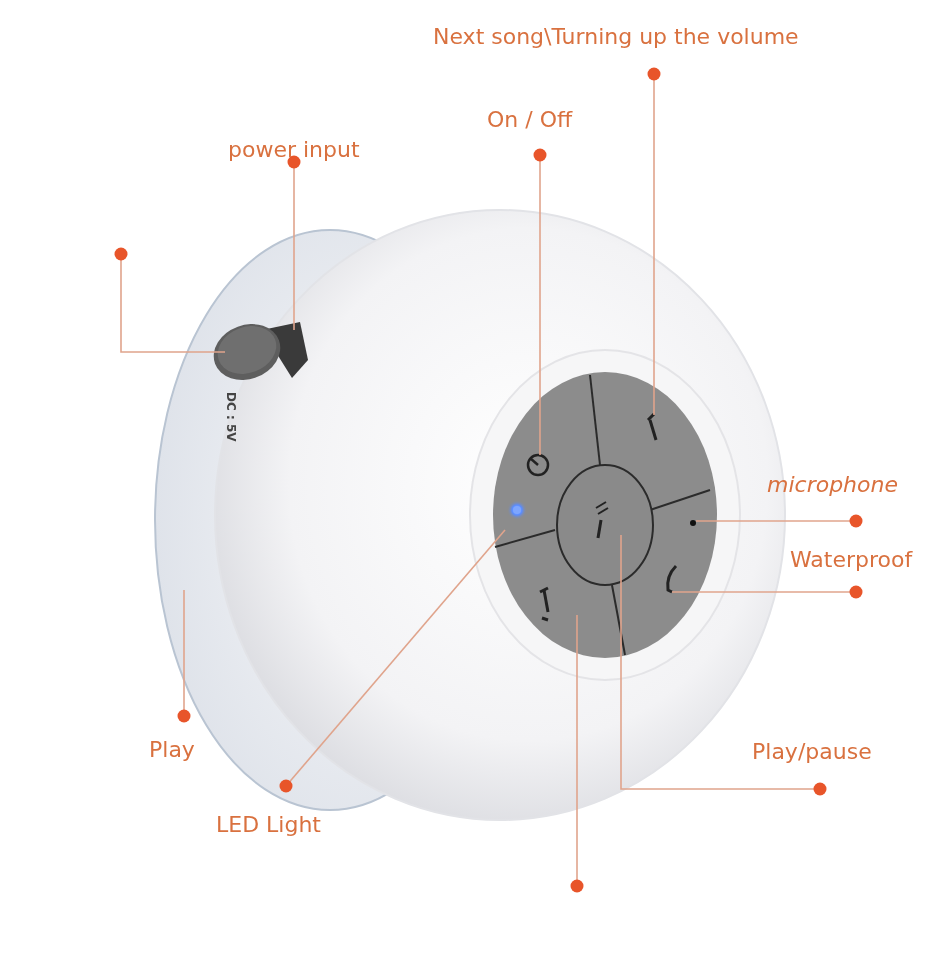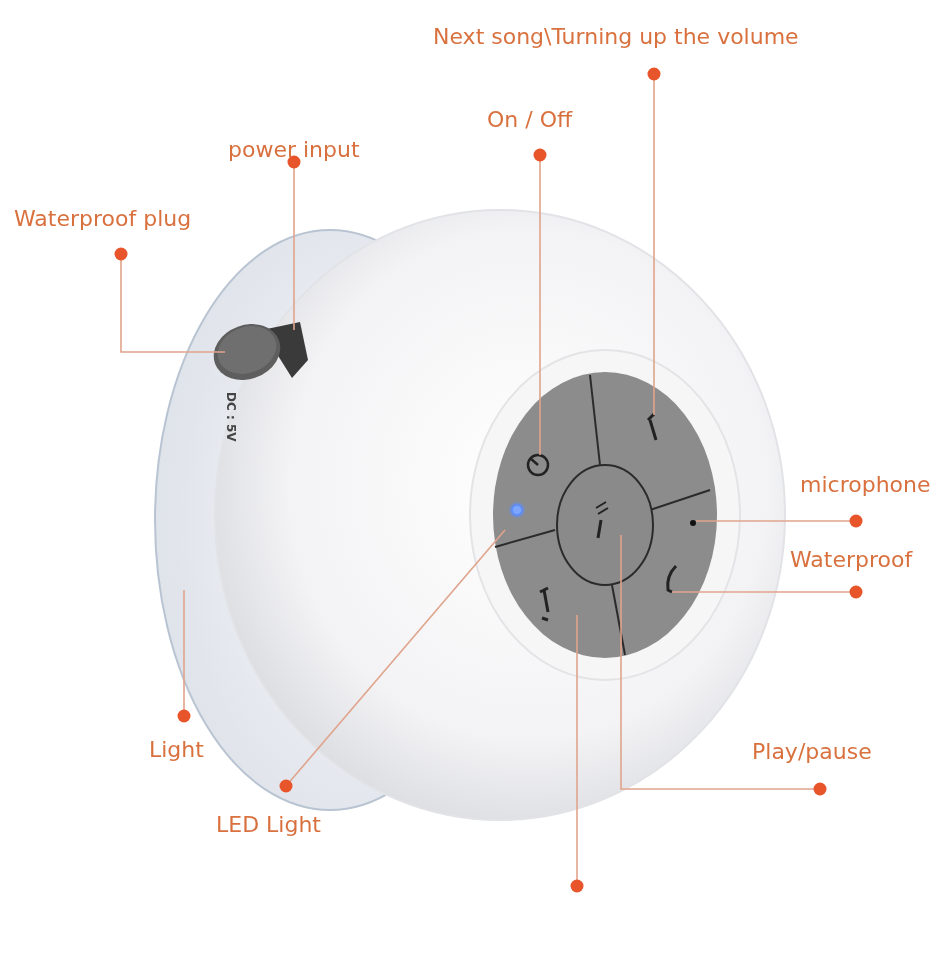--- a/index.html
+++ b/index.html
@@ -124,20 +124,19 @@
       <circle cx="820" cy="789" r="6.5"></circle>
       <circle cx="577" cy="886" r="6.5"></circle>
     </g>
   </svg>
 
   <div class="dc">DC : 5V</div>
 
   <div class="label" style="left:433px; top:24px;">Next song\Turning up the volume</div>
   <div class="label" style="left:487px; top:107px;">On / Off</div>
   <div class="label" style="left:228px; top:115px;margin-top:22px;">power input</div>
-  <div class="label" style="left:14px; top:206px;">Waterproof plug</div>
-  <div class="label" style="left:800px; top:472px;">microphone</div>
+  <div class="label" style="left:767px; top:472px;font-style:italic;">microphone</div>
   <div class="label" style="left:790px; top:547px;">Waterproof</div>
-  <div class="label" style="left:149px; top:737px;">Light</div>
+  <div class="label" style="left:149px; top:737px;">Play</div>
   <div class="label" style="left:216px; top:812px;">LED Light</div>
   <div class="label" style="left:752px; top:739px;">Play/pause</div>
 
 </div>
 
 </body></html>

